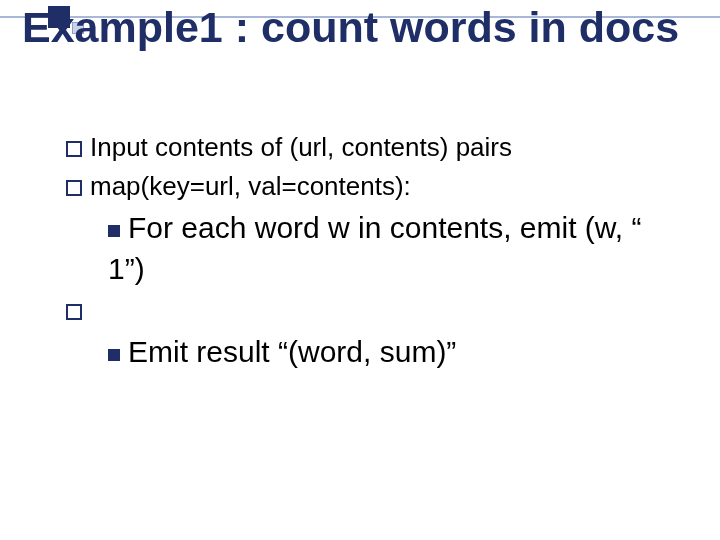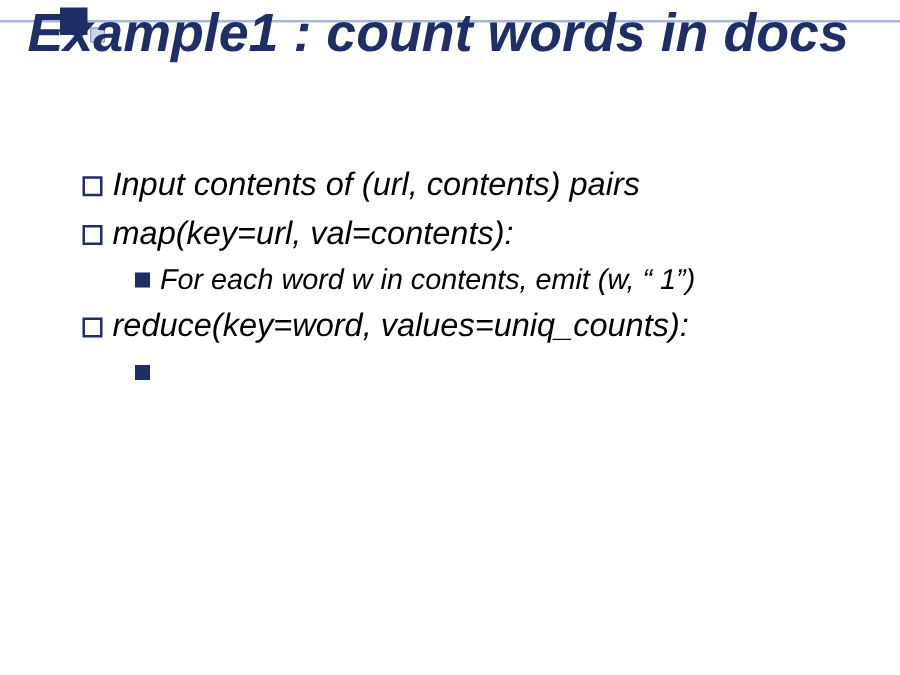--- a/index.html
+++ b/index.html
@@ -9,21 +9,20 @@
     height: 540px;
     background: #ffffff;
     font-family: Arial, Helvetica, sans-serif;
     overflow: hidden;
   }
   .slide {
     position: relative;
     width: 720px;
     height: 484px;
     box-sizing: border-box;
-    font-style: italic;
   }
   .deco-line {
     position: absolute;
     top: 16px;
     left: 0;
     width: 720px;
     height: 2px;
     background: #a9b7d8;
   }
   .deco-sq-big {
@@ -61,21 +60,21 @@
     right: 40px;
     color: #000000;
     font-size: 26px;
     line-height: 1.35;
   }
   .lvl1 {
     margin: 0 0 4px 0;
   }
   .lvl2 {
     margin: 0 0 4px 42px;
-    font-size: 23px;
+    font-size: 30px;
   }
   .b-square {
     display: inline-block;
     width: 16px;
     height: 16px;
     border: 2.5px solid #1f2e66;
     box-sizing: border-box;
     margin-right: 8px;
     vertical-align: -1px;
   }
@@ -107,22 +106,22 @@
 
     <div class="lvl1">
       <span class="b-square"></span><span>map(key=url, val=contents):</span>
     </div>
 
     <div class="lvl2">
       <span class="b-square-filled"></span><span>For each word w in contents, emit (w, “ 1”)</span>
     </div>
 
     <div class="lvl1">
-      <span class="b-square"></span><span>reduce(key=word, values=uniq_counts):</span>
+      <span class="b-square"></span>
     </div>
 
 
     <div class="lvl2">
-      <span class="b-square-filled"></span>
+      <span class="b-square-filled"></span><span>Emit result “(word, sum)”</span>
     </div>
 
   </div>
 </div>
 
 </body></html>

